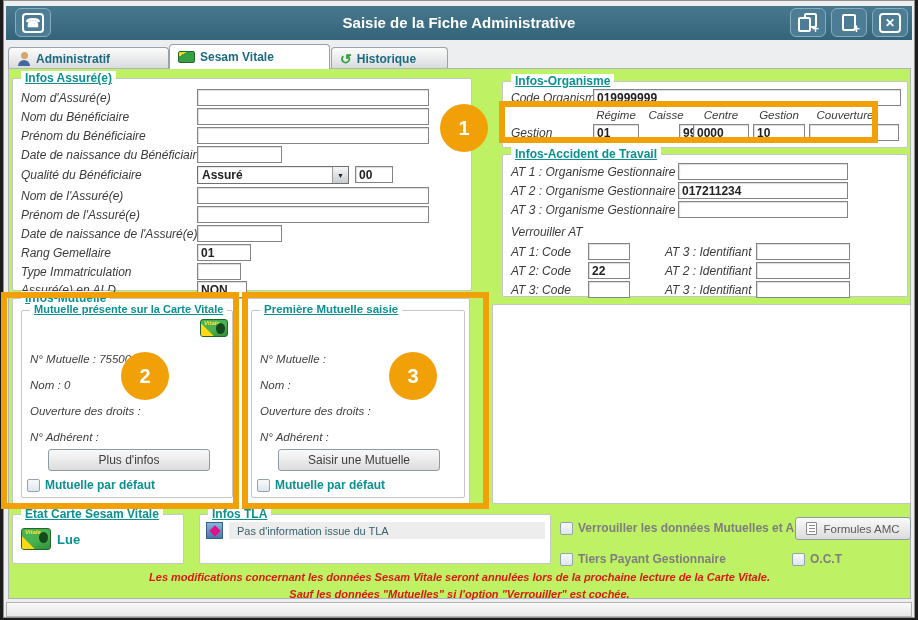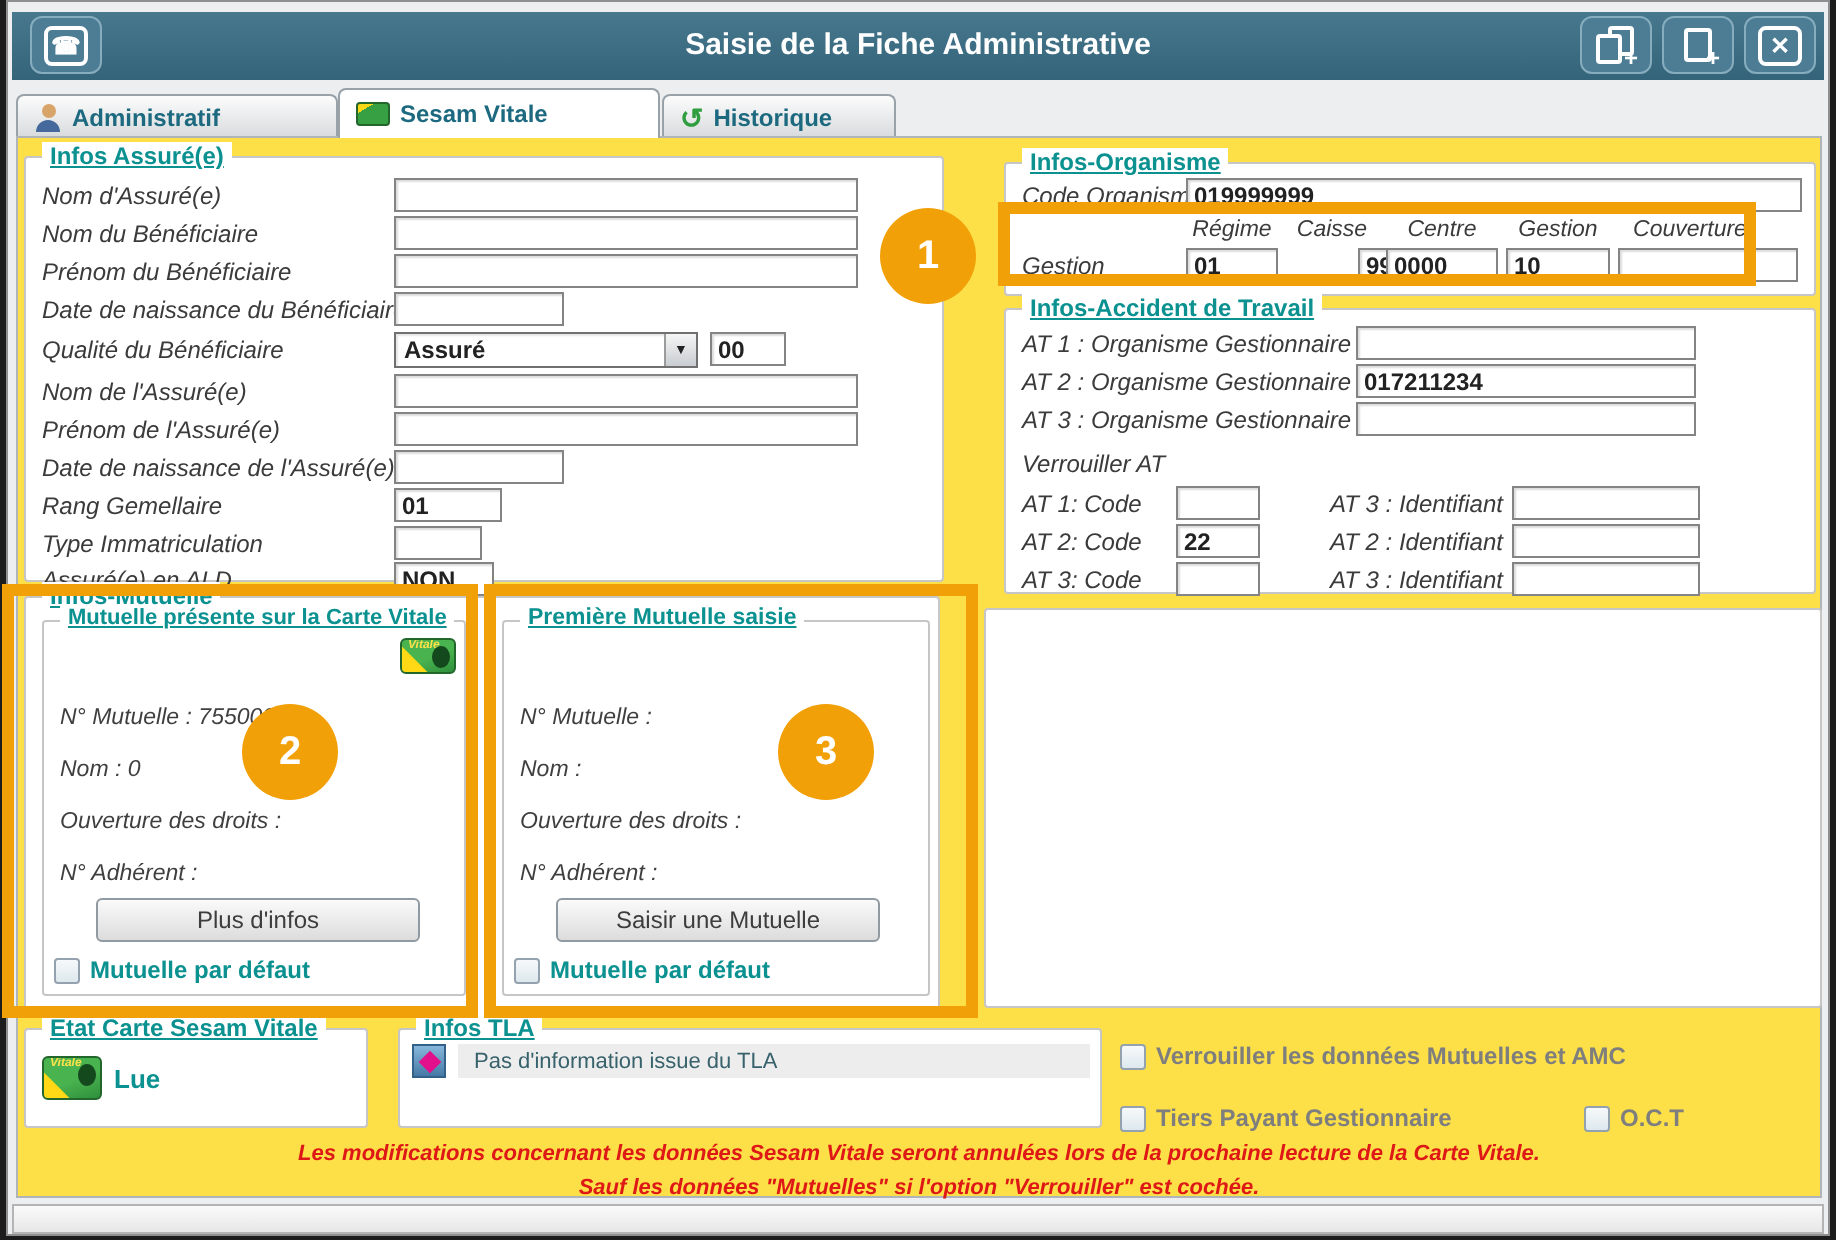--- a/index.html
+++ b/index.html
@@ -20,21 +20,21 @@
   .plus{position:absolute;right:6px;bottom:2px;font-size:12px;font-weight:bold;color:#fff;line-height:10px}
   
   .tab{position:absolute;display:flex;align-items:center;gap:5px;padding:0 8px;border:1px solid #98a2a8;border-bottom:none;border-radius:4px 4px 0 0;background:linear-gradient(#fcfcfc,#d7dadc);font-weight:bold;font-size:12px;color:#1d6a80;white-space:nowrap}
   .tab.active{background:#fff;z-index:6}
   .person-icon{position:relative;width:14px;height:14px;display:inline-block}
   .person-icon::before{content:"";position:absolute;left:4px;top:0;width:7px;height:7px;border-radius:50%;background:#d9a469}
   .person-icon::after{content:"";position:absolute;left:1px;bottom:0;width:12px;height:6px;border-radius:6px 6px 0 0;background:#45699d}
   .card-icon{position:relative;width:17px;height:12px;display:inline-block;background:linear-gradient(150deg,#ffd915 24%,#37a043 24%);border:1px solid #23662c;border-radius:2px}
   .hist-icon{color:#2f9e3f;font-weight:bold;font-size:14px;line-height:14px}
   
-  .main{position:absolute;left:4px;top:67px;width:903px;height:531px;background:#fde047;border:1px solid #aeb4b8}
+  .main{position:absolute;left:4px;top:67px;width:903px;height:531px;background:#bef264;border:1px solid #aeb4b8}
   .fs{position:absolute;border:1px solid #c6c6c6;border-radius:2px;background:#fff}
   .fs>.lg{position:absolute;top:-8px;left:8px;background:#fff;padding:0 4px;color:#0a9190;font-weight:bold;font-size:12px;text-decoration:underline;white-space:nowrap}
   .lbl{font-style:italic;color:#3b3b3b;font-size:12px;white-space:nowrap}
   .inp{position:absolute;height:17px;border:1px solid #848484;background:#fff;box-shadow:inset 1px 1px 1px rgba(0,0,0,.14);font-family:"Liberation Sans",sans-serif;font-size:12px;font-weight:bold;padding:0 3px;color:#222}
   .row{position:absolute;left:8px;right:6px;height:18px}
   .row .lbl{position:absolute;left:0;top:2px}
   .selbox{position:absolute;height:18px;border:1px solid #707070;background:#fff;display:flex;align-items:center;box-shadow:inset 1px 1px 1px rgba(0,0,0,.1)}
   .seltext{flex:1;font-size:12px;font-weight:bold;padding-left:4px;color:#222}
   .selarrow{width:16px;height:100%;background:linear-gradient(#f5f5f5,#c9cdd1);border-left:1px solid #9b9b9b;display:flex;align-items:center;justify-content:center;font-size:7px;color:#222}
   .colhead{position:absolute;font-style:italic;color:#3b3b3b;font-size:11.5px;text-align:center}
@@ -238,20 +238,24 @@
     <div class="fs" style="left:190px;top:445px;width:352px;height:50px">
       <span class="lg">Infos TLA</span>
       <span class="tla-icon" style="left:6px;top:7px"></span>
       <div class="tla-strip" style="left:29px;top:7px;width:316px;height:17px">Pas d'information issue du TLA</div>
     </div>
 
     <div class="cbrow" style="left:551px;top:452px">
       <span class="cb"></span>
       <span class="cb-gray">Verrouiller les données Mutuelles et AMC</span>
     </div>
+    <div class="btn" style="left:786px;top:448px;width:116px;height:23px;font-size:11.5px;color:#5a5a5a">
+      <span class="doc-icon"></span>
+      <span>Formules AMC</span>
+    </div>
     <div class="cbrow" style="left:551px;top:483px">
       <span class="cb"></span>
       <span class="cb-gray">Tiers Payant Gestionnaire</span>
     </div>
     <div class="cbrow" style="left:783px;top:483px">
       <span class="cb"></span>
       <span class="cb-gray">O.C.T</span>
     </div>
 
     <div class="warning">

